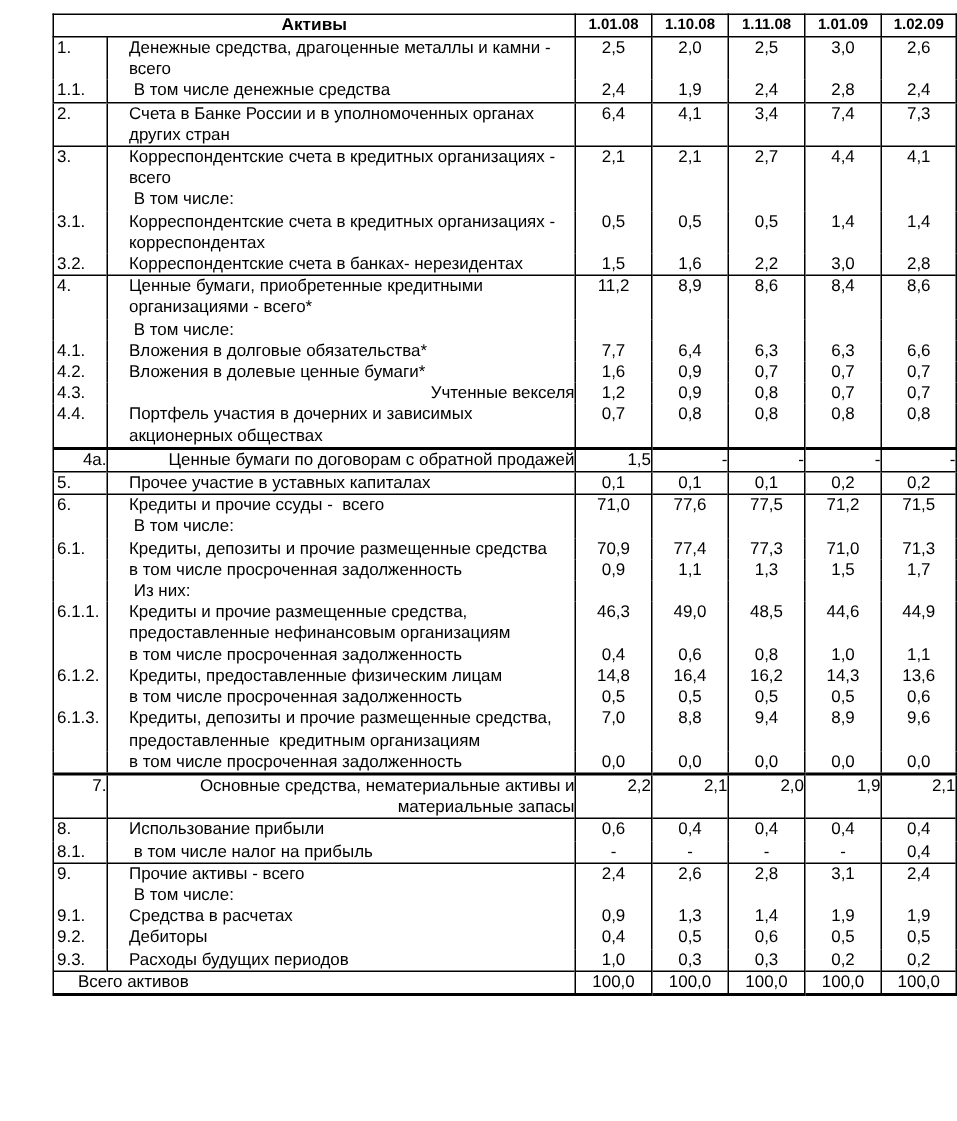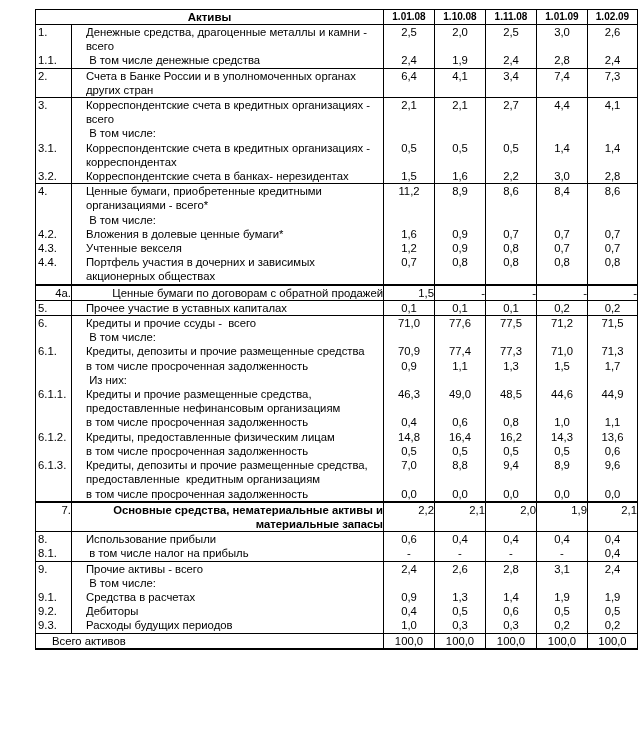--- a/index.html
+++ b/index.html
@@ -129,31 +129,40 @@
       <tr>
         <td class="num"></td>
         <td class="label" style="white-space: pre-wrap;"> В том числе:</td>
         <td class="val"></td>
         <td class="val"></td>
         <td class="val"></td>
         <td class="val"></td>
         <td class="val"></td>
       </tr>
       <tr>
+        <td class="num">4.1.</td>
+        <td class="label" style="white-space: pre-wrap;">Вложения в долговые обязательства*</td>
+        <td class="val">7,7</td>
+        <td class="val">6,4</td>
+        <td class="val">6,3</td>
+        <td class="val">6,3</td>
+        <td class="val">6,6</td>
+      </tr>
+      <tr>
         <td class="num">4.2.</td>
         <td class="label" style="white-space: pre-wrap;">Вложения в долевые ценные бумаги*</td>
         <td class="val">1,6</td>
         <td class="val">0,9</td>
         <td class="val">0,7</td>
         <td class="val">0,7</td>
         <td class="val">0,7</td>
       </tr>
       <tr>
         <td class="num">4.3.</td>
-        <td class="label" style="white-space: pre-wrap;">Учтенные векселя</td>
+        <td class="label" style="white-space: pre-wrap; text-align: right;">Учтенные векселя</td>
         <td class="val">1,2</td>
         <td class="val">0,9</td>
         <td class="val">0,8</td>
         <td class="val">0,7</td>
         <td class="val">0,7</td>
       </tr>
       <tr>
         <td class="num">4.4.</td>
         <td class="label" style="white-space: pre-wrap;">Портфель участия в дочерних и зависимых акционерных обществах</td>
         <td class="val">0,7</td>
@@ -274,21 +283,21 @@
         <td class="num"></td>
         <td class="label" style="white-space: pre-wrap;">в том числе просроченная задолженность</td>
         <td class="val">0,0</td>
         <td class="val">0,0</td>
         <td class="val">0,0</td>
         <td class="val">0,0</td>
         <td class="val">0,0</td>
       </tr>
       <tr class="group-start thick">
         <td class="num">7.</td>
-        <td class="label" style="white-space: pre-wrap; font-weight: bold;">Основные средства, нематериальные активы и материальные запасы</td>
+        <td class="label" style="white-space: pre-wrap;">Основные средства, нематериальные активы и материальные запасы</td>
         <td class="val">2,2</td>
         <td class="val">2,1</td>
         <td class="val">2,0</td>
         <td class="val">1,9</td>
         <td class="val">2,1</td>
       </tr>
       <tr class="group-start">
         <td class="num">8.</td>
         <td class="label" style="white-space: pre-wrap;">Использование прибыли</td>
         <td class="val">0,6</td>

